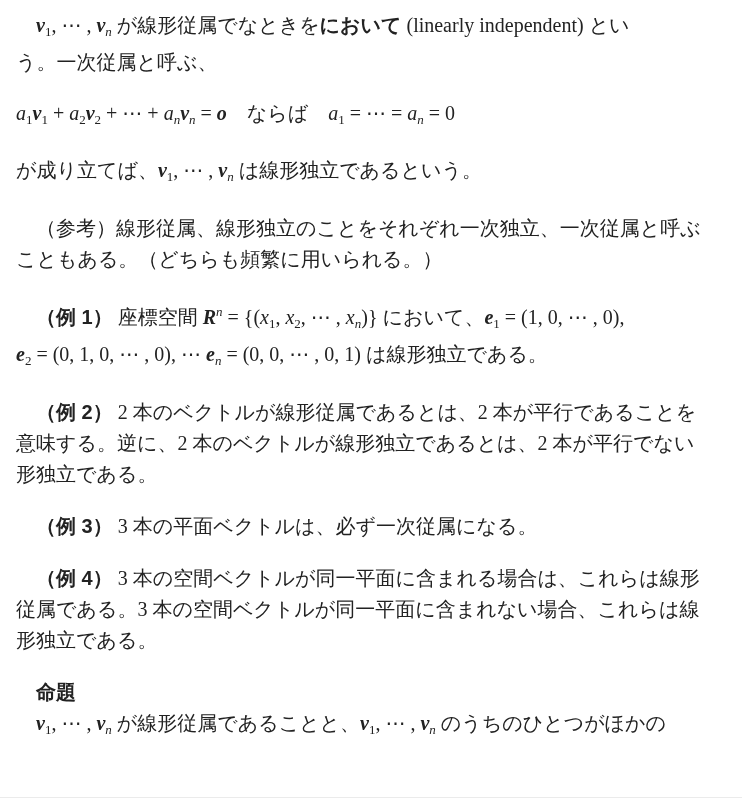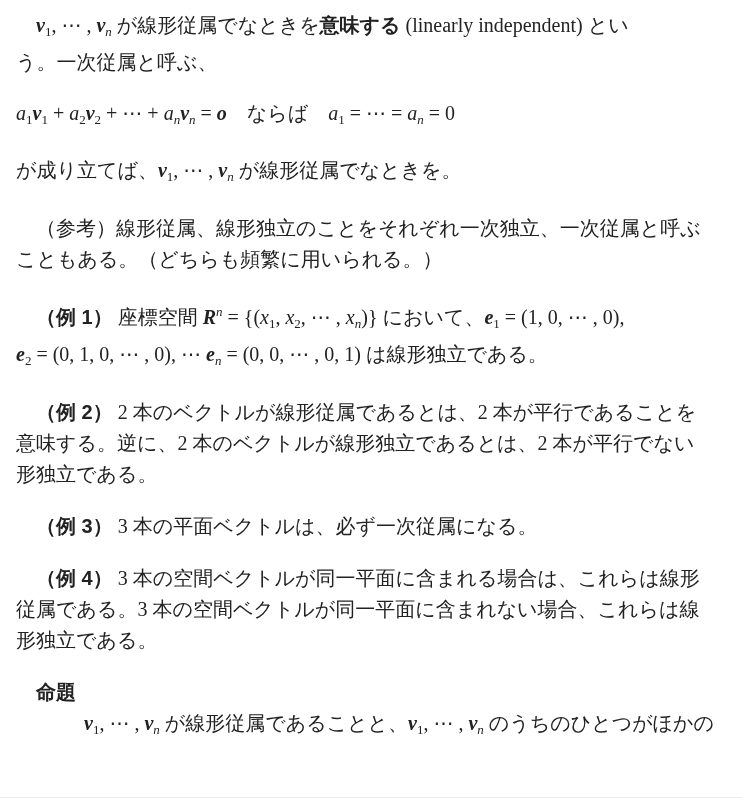--- a/index.html
+++ b/index.html
@@ -17,21 +17,21 @@
     position: relative;
   }
   #doc {
     padding: 10px 28px 0 16px;
   }
   .block { margin: 0; }
   .para, .heading { margin-top: 21px; }
   #doc > .block:first-child { margin-top: 0; }
   .equation { margin-top: 20px; text-align: left; }
   .equation + .para { margin-top: 20px; }
-  .heading + .para { margin-top: 0; text-align: right; }
+  .heading + .para { margin-top: 0; }
   .line {
     line-height: 31px;
     white-space: nowrap;
   }
   .r-t  { }
   .r-b  { font-weight: normal; }
   .r-bs { font-weight: bold; font-family: "Liberation Sans", "DejaVu Sans", sans-serif; }
   .r-m  { font-style: italic; }
   .r-mb { font-style: italic; font-weight: bold; }
   .r-sub  { font-size: 13px; vertical-align: -4px; }
@@ -43,28 +43,28 @@
     bottom: 3px;
     width: 742px;
     border-top: 1px solid #ebebeb;
   }
 </style>
 </head>
 <body style="background: rgb(255, 255, 255); color: rgb(34, 34, 34);">
 
 <div id="doc">
     <div class="block para">
-      <div class="line"><span class="r-t">　</span><span class="r-mb">v</span><span class="r-sub">1</span><span class="r-t">, ⋯ , </span><span class="r-mb">v</span><span class="r-subi">n</span><span class="r-t"> が線形従属でなときを</span><span class="r-bs">意味する</span><span class="r-b"> (linearly independent)</span><span class="r-t"> とい</span></div>
+      <div class="line"><span class="r-t">　</span><span class="r-mb">v</span><span class="r-sub">1</span><span class="r-t">, ⋯ , </span><span class="r-mb">v</span><span class="r-subi">n</span><span class="r-t"> が線形従属でなときを</span><span class="r-bs">において</span><span class="r-b"> (linearly independent)</span><span class="r-t"> とい</span></div>
       <div class="line"><span class="r-t">う。一次従属と呼ぶ、</span></div>
     </div>
     <div class="block equation">
       <div class="line"><span class="r-m">a</span><span class="r-sub">1</span><span class="r-mb">v</span><span class="r-sub">1</span><span class="r-t"> + </span><span class="r-m">a</span><span class="r-sub">2</span><span class="r-mb">v</span><span class="r-sub">2</span><span class="r-t"> + ⋯ + </span><span class="r-m">a</span><span class="r-subi">n</span><span class="r-mb">v</span><span class="r-subi">n</span><span class="r-t"> = </span><span class="r-mb">o</span><span class="r-t">　ならば　</span><span class="r-m">a</span><span class="r-sub">1</span><span class="r-t"> = ⋯ = </span><span class="r-m">a</span><span class="r-subi">n</span><span class="r-t"> = 0</span></div>
     </div>
     <div class="block para">
-      <div class="line"><span class="r-t">が成り立てば、</span><span class="r-mb">v</span><span class="r-sub">1</span><span class="r-t">, ⋯ , </span><span class="r-mb">v</span><span class="r-subi">n</span><span class="r-t"> が線形従属でなときを。</span></div>
+      <div class="line"><span class="r-t">が成り立てば、</span><span class="r-mb">v</span><span class="r-sub">1</span><span class="r-t">, ⋯ , </span><span class="r-mb">v</span><span class="r-subi">n</span><span class="r-t"> は線形独立であるという。</span></div>
     </div>
     <div class="block para">
       <div class="line"><span class="r-t">　（参考）線形従属、線形独立のことをそれぞれ一次独立、一次従属と呼ぶ</span></div>
       <div class="line"><span class="r-t">こともある。（どちらも頻繁に用いられる。）</span></div>
     </div>
     <div class="block para">
       <div class="line"><span class="r-t">　</span><span class="r-bs">（例 1）</span><span class="r-t"> 座標空間 </span><span class="r-mb">R</span><span class="r-supi">n</span><span class="r-t"> = {(</span><span class="r-m">x</span><span class="r-sub">1</span><span class="r-t">, </span><span class="r-m">x</span><span class="r-sub">2</span><span class="r-t">, ⋯ , </span><span class="r-m">x</span><span class="r-subi">n</span><span class="r-t">)} において、</span><span class="r-mb">e</span><span class="r-sub">1</span><span class="r-t"> = (1, 0, ⋯ , 0),</span></div>
       <div class="line"><span class="r-mb">e</span><span class="r-sub">2</span><span class="r-t"> = (0, 1, 0, ⋯ , 0), ⋯ </span><span class="r-mb">e</span><span class="r-subi">n</span><span class="r-t"> = (0, 0, ⋯ , 0, 1) は線形独立である。</span></div>
     </div>
     <div class="block para">

